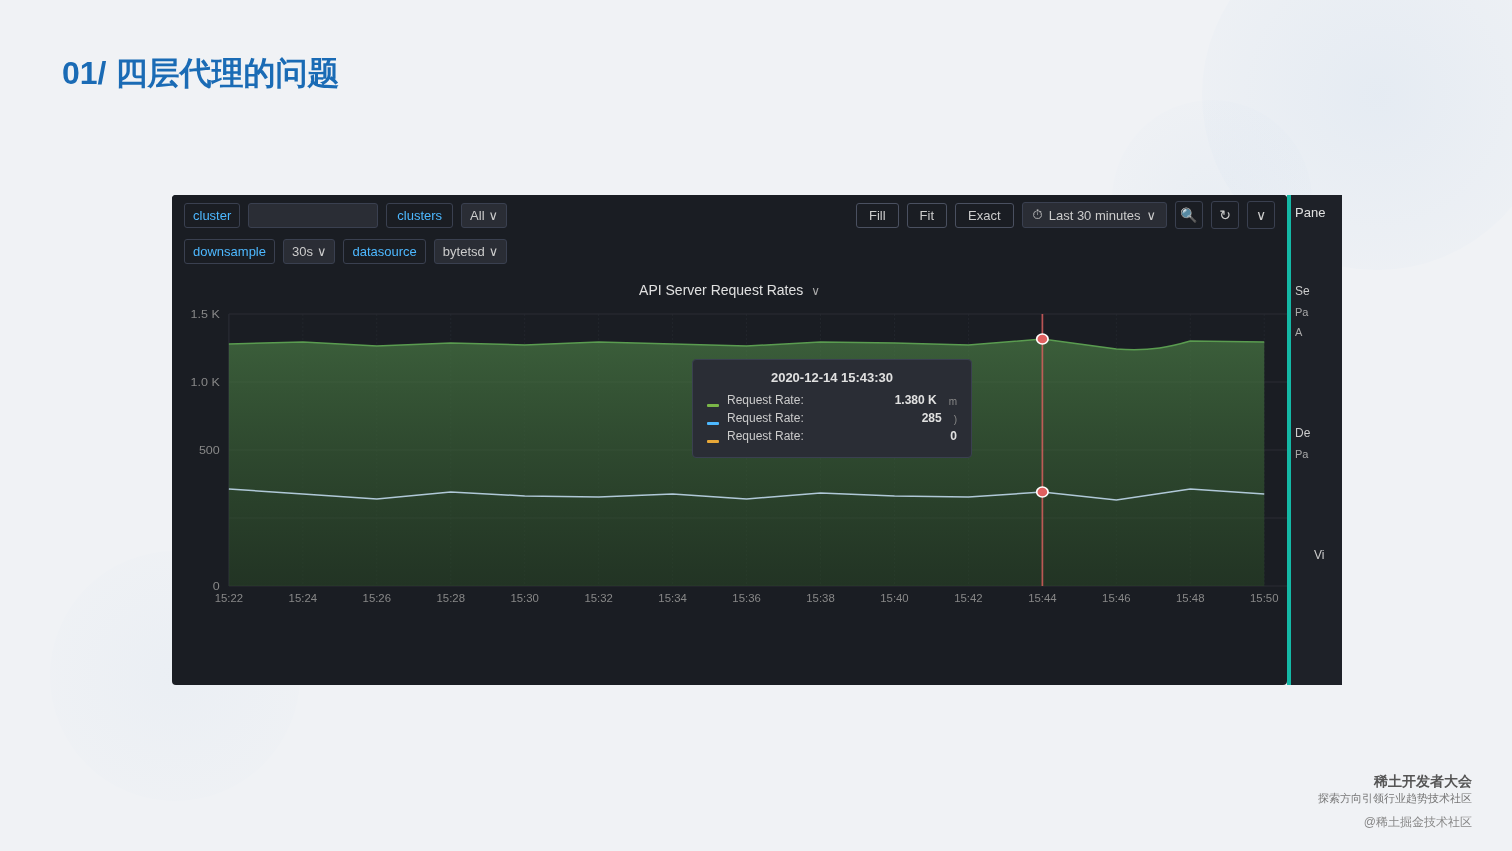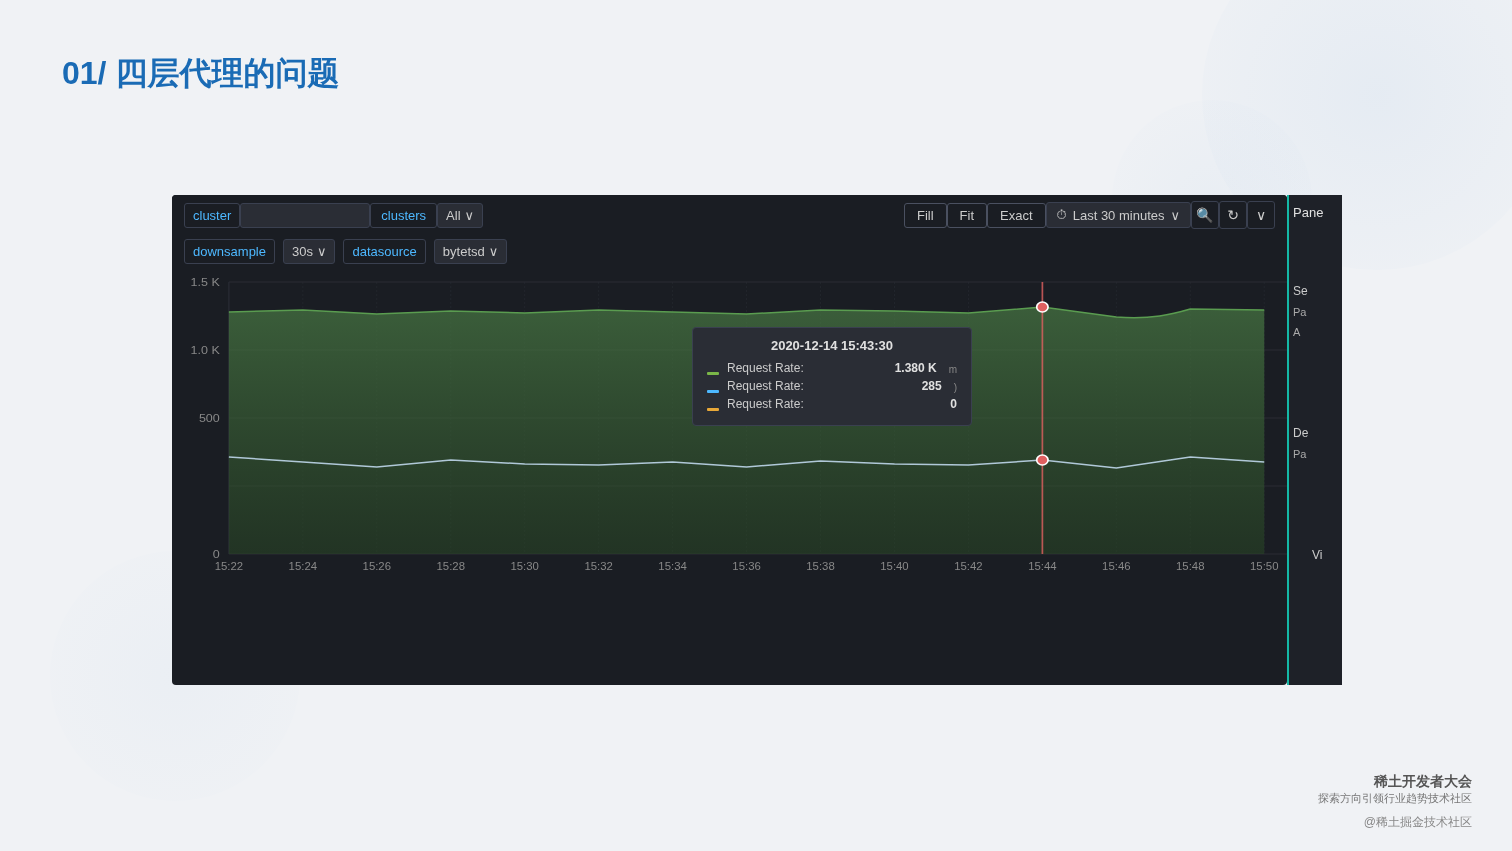--- a/index.html
+++ b/index.html
@@ -30,20 +30,21 @@
       height: 490px;
       background: #1a1d23;
       border-radius: 4px;
       overflow: hidden;
     }
 
     .toolbar-row1 {
       display: flex;
       align-items: center;
       width: 100%;
+      gap: 8px;
       padding: 6px 12px;
       background: #1a1d23;
     }
 
     .toolbar-row2 {
       display: flex;
       align-items: center;
       width: 100%;
       gap: 8px;
       padding: 4px 12px 8px;
@@ -194,21 +195,21 @@
     }
 
     
     .side-panel {
       position: absolute;
       top: 195px;
       left: 1287px;
       width: 55px;
       height: 490px;
       background: #1e2128;
-      border-left: 2px solid #14b8a6;
+      border-left: 4px solid #14b8a6;
       overflow: hidden;
     }
 
     
     .branding {
       position: absolute;
       bottom: 20px;
       right: 40px;
       text-align: right;
     }
@@ -285,20 +286,24 @@
       <span>∨</span>
     </div>
     <span class="filter-label">datasource</span>
     <div class="filter-dropdown">
       <span>bytetsd</span>
       <span>∨</span>
     </div>
   </div>
 
   <div class="chart-area">
+    <div class="chart-title">
+      <span>API Server Request Rates</span>
+      <span style="color:#aaa;font-size:12px;margin-left:4px;">∨</span>
+    </div>
 
     <div class="chart-svg-container">
       <svg width="100%" height="310" viewBox="0 0 980 310" preserveAspectRatio="none" style="position:absolute;top:0;left:0;">
 
         <line x1="50" y1="10" x2="980" y2="10" stroke="#2a2d35" stroke-width="1"></line>
         <line x1="50" y1="78" x2="980" y2="78" stroke="#2a2d35" stroke-width="1"></line>
         <line x1="50" y1="146" x2="980" y2="146" stroke="#2a2d35" stroke-width="1"></line>
         <line x1="50" y1="214" x2="980" y2="214" stroke="#2a2d35" stroke-width="1"></line>
         <line x1="50" y1="282" x2="980" y2="282" stroke="#2a2d35" stroke-width="1"></line>
 

